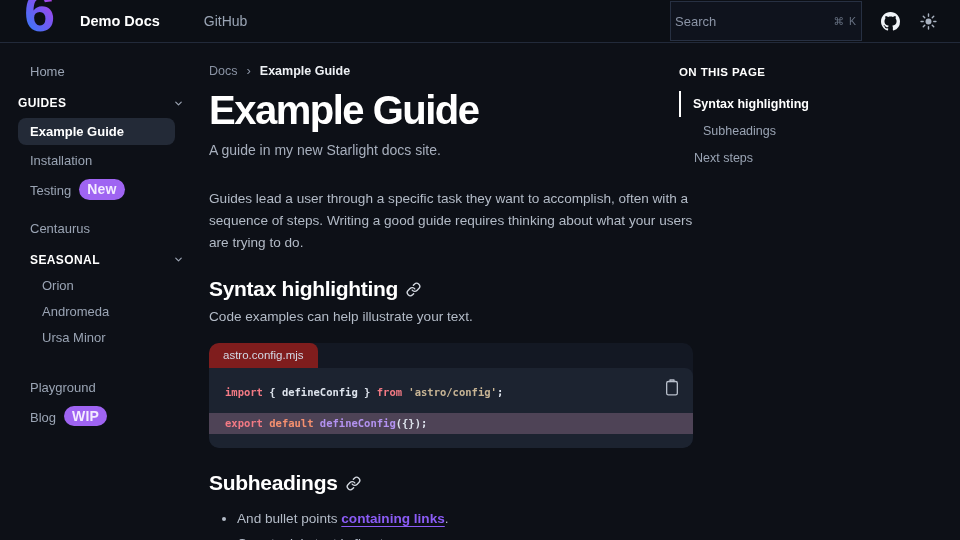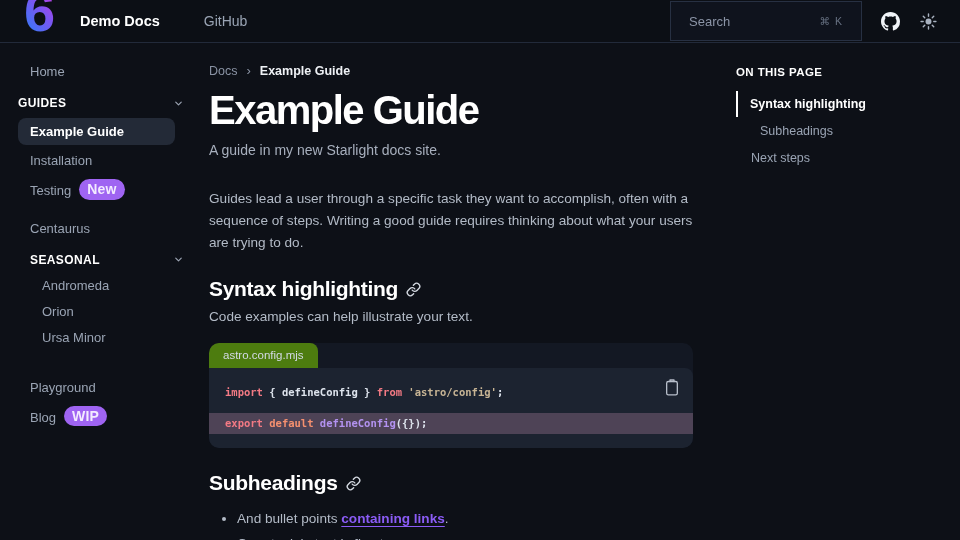--- a/index.html
+++ b/index.html
@@ -24,21 +24,21 @@
     font-size:56px; font-weight:700; line-height:1;
     background:linear-gradient(50deg,#2f7cf6 10%,#7d55f2 55%,#c93ae0 90%);
     -webkit-background-clip:text; background-clip:text; color:transparent;
   }
   .site-title { font-size:14.5px; font-weight:700; color:#fff; margin-left:10px; cursor:pointer; }
   .nav-link { font-size:14px; color:#9aa4b4; margin-left:44px; cursor:pointer; }
   .header-right { margin-left:auto; display:flex; align-items:center; gap:18px; }
   .searchbox {
     position:relative; width:192px; height:40px;
     background:#0f131d; border:1px solid #273042; border-radius:0;
-    display:flex; align-items:center; padding:0 18px; cursor:text;
+    display:flex; align-items:center; padding:0 4px; cursor:text;
   }
   .searchbox input {
     background:transparent; border:none; outline:none; width:120px;
     font-family:"Liberation Sans", sans-serif; font-size:13px; color:#cdd4e0;
   }
   .searchbox input::placeholder { color:#8b94a6; }
   .search-kbd { margin-left:auto; font-size:10.5px; color:#677182; letter-spacing:1px; }
   .icon-btn { width:20px; height:20px; display:flex; align-items:center; justify-content:center; cursor:pointer; }
 
   
@@ -73,40 +73,40 @@
   .subtitle { margin-top:9px; font-size:14px; color:#a7afbd; }
   .intro { margin-top:30px; font-size:13.6px; line-height:22px; color:#b3bbc7; }
   .h2 { margin-top:23px; font-size:21px; font-weight:700; color:#fff; letter-spacing:-.3px; display:flex; align-items:center; gap:8px; }
   .anchor-icon { display:flex; color:#d5dae2; cursor:pointer; }
   .section-lead { margin-top:8px; font-size:13.6px; color:#b3bbc7; }
 
   
   .code-frame { margin-top:19px; width:484px; background:#131823; border-radius:10px; overflow:hidden; }
   .code-tabrow { height:25px; display:flex; }
   .code-tab {
-    background:#4d7c0f; color:#d3dae6; font-size:11.5px;
+    background:#7f1d1d; color:#d3dae6; font-size:11.5px;
     padding:6px 14px 0; border-radius:8px 8px 0 0; height:25px;
   }
   .code-body { position:relative; background:#1c2330; border-radius:0 8px 8px 8px; padding:16px 0 14px; min-height:74px; }
   .code-line { font-family:"DejaVu Sans Mono", monospace; font-size:10.5px; font-weight:700; white-space:pre; padding:2px 16px; color:#dde3ec; }
   .code-line.hl { background:#4e4356; margin-top:13px; padding-top:4px; padding-bottom:5px; }
   .tok-kw { color:#f47a84; }
   .tok-kw2 { color:#f5906f; }
   .tok-fn { color:#b392f0; }
   .tok-str { color:#c7b494; }
   .tok-pl { color:#dde3ec; }
   .copy-btn { position:absolute; top:10px; right:13px; color:#b6bdc9; cursor:pointer; display:flex; }
 
   
   .bullets { margin:16px 0 0 28px; font-size:13.6px; color:#b3bbc7; }
   .bullets li { margin-bottom:10px; }
   .inline-link { color:#8b5cf6; font-weight:700; text-decoration:underline; text-underline-offset:3px; cursor:pointer; }
 
   
-  .toc { position:absolute; top:43px; left:736px; width:225px; }
+  .toc { position:absolute; top:43px; left:679px; width:225px; }
   .toc-title { margin-top:23px; font-size:11.5px; font-weight:700; color:#fff; letter-spacing:.4px; }
   .toc-list { margin-top:13px; font-size:12.5px; }
   .toc-item { color:#9aa4b4; padding:6px 0 6px 15px; margin-bottom:1px; cursor:pointer; }
   .toc-item.depth3 { padding-left:24px; }
   .toc-item.active { border-left:2px solid #fff; padding-left:12px; color:#fff; font-weight:700; }
   svg { display:block; }
 </style>
 </head>
 <body>
 
@@ -165,22 +165,22 @@
     <div class="sb-item">Centaurus</div>
 
     <div class="sb-group-label sb-indent1">
       <span>SEASONAL</span>
       <span class="chev">
         <svg width="11" height="11" viewBox="0 0 24 24" fill="none" stroke="#9aa3b2" stroke-width="2.6" stroke-linecap="round" stroke-linejoin="round">
             <path d="M6 9l6 6 6-6"></path>
           </svg>
       </span>
     </div>
+    <div class="sb-item sb-indent2">Orion</div>
     <div class="sb-item sb-indent2">Andromeda</div>
-    <div class="sb-item sb-indent2">Orion</div>
     <div class="sb-item sb-indent2">Ursa Minor</div>
 
     <div class="sb-gap-lg"></div>
     <div class="sb-item">Playground</div>
     <div class="sb-item">
       <span>Blog</span><span class="badge">WIP</span>
     </div>
   </div>
 
   <div class="main">

